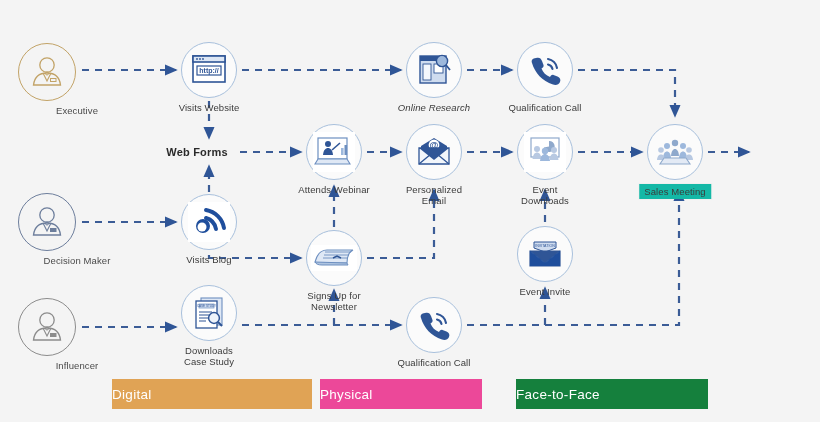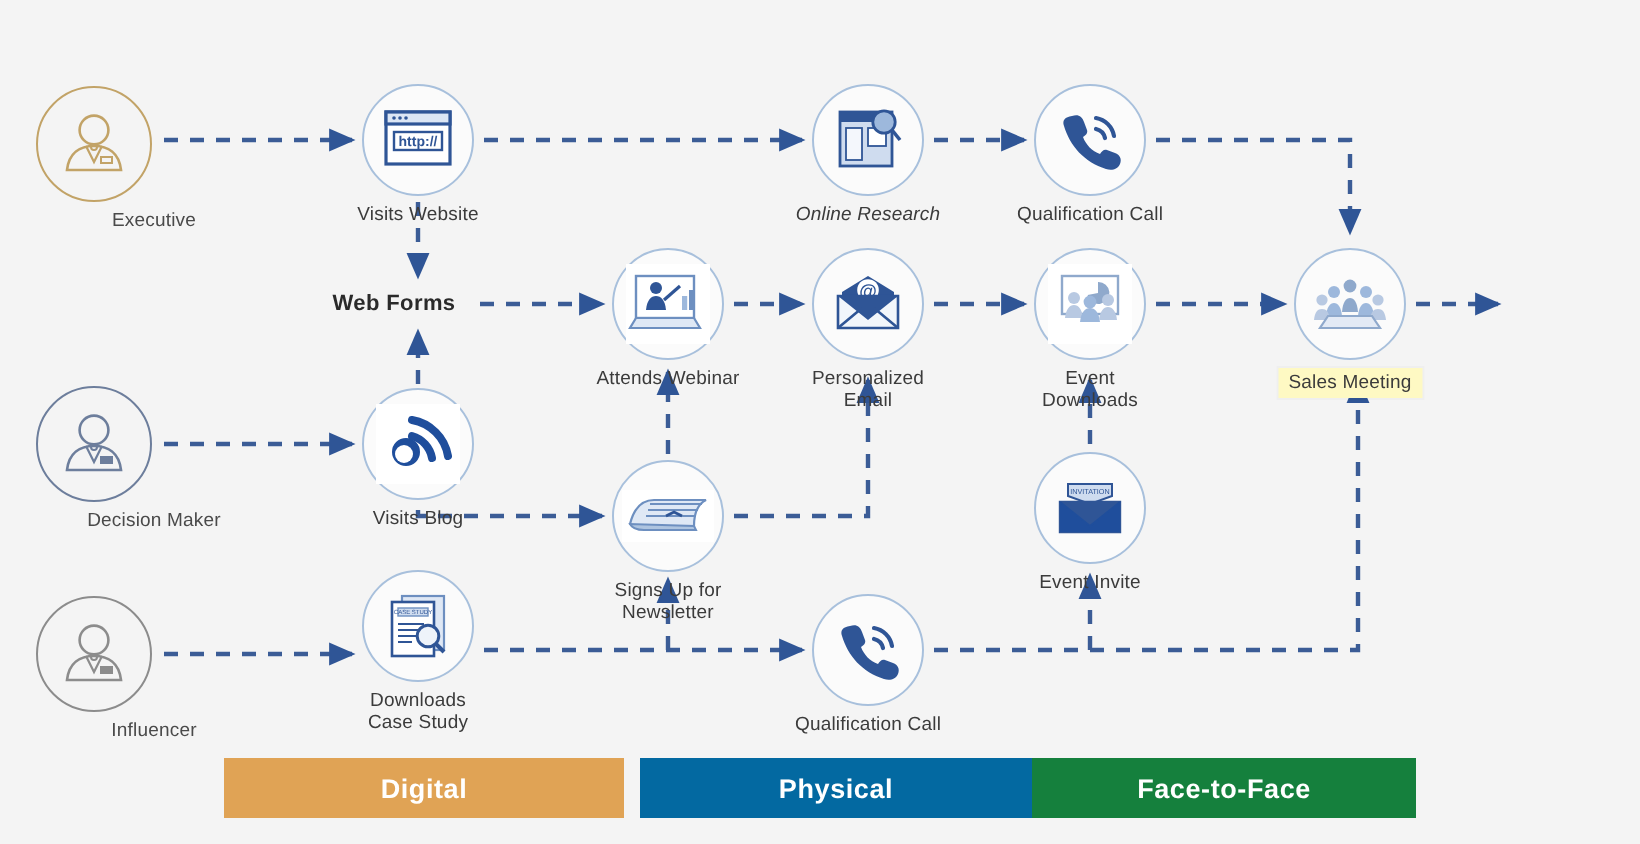--- a/index.html
+++ b/index.html
@@ -26,32 +26,32 @@
   .glyph{display:block;}
 
   .label{
     position:absolute;left:50%;top:60px;transform:translateX(-50%);
     font-size:9.5px;color:#3b3b3b;white-space:nowrap;text-align:center;
     line-height:11px;letter-spacing:.1px;
   }
   .label.two{line-height:11px;}
   .label.persona{top:62px;color:#4a4a4a;margin-left:30px;}
   .label.boxed{
-    background:#fef9c3;padding:2px 5px;border:0;
+    background:#14b8a6;padding:2px 5px;border:0;
     box-shadow:0 0 0 1px rgba(0,0,0,0.02);
   }
 
   .textnode{
     position:absolute;transform:translate(-50%,-50%);
     font-size:11px;font-weight:bold;color:#2a2a2a;white-space:nowrap;
     letter-spacing:.2px;
   }
 
-  .legend{position:absolute;display:flex;align-items:center;justify-content:center;
-    color:#fff;font-size:13.5px;letter-spacing:.3px;height:30px;font-weight:bold;}
+  .legend{position:absolute;display:flex;align-items:center;justify-content:flex-start;
+    color:#fff;font-size:13.5px;letter-spacing:.3px;height:30px;}
 
   .sq{position:absolute;left:50%;top:50%;transform:translate(-50%,-50%);
       width:42px;height:40px;background:#ffffff;}
 </style>
 </head>
 <body>
 
 <div id="stage">
 
   <svg class="wires" viewBox="0 0 820 422">
@@ -306,20 +306,20 @@
       </svg>
     </div>
     <div class="label">Qualification Call</div>
   </div>
 
   <div class="textnode" style="left:197px;top:152px;">Web Forms</div>
 
   <div class="legend" style="left:112px;top:379px;width:200px;background:#e0a355;">
     <span>Digital</span>
   </div>
-  <div class="legend" style="left:320px;top:379px;width:196px;background:#0369a1;">
+  <div class="legend" style="left:320px;top:379px;width:162px;background:#ec4899;">
     <span>Physical</span>
   </div>
   <div class="legend" style="left:516px;top:379px;width:192px;background:#15803d;">
     <span>Face-to-Face</span>
   </div>
 
 </div>
 
 </body></html>

